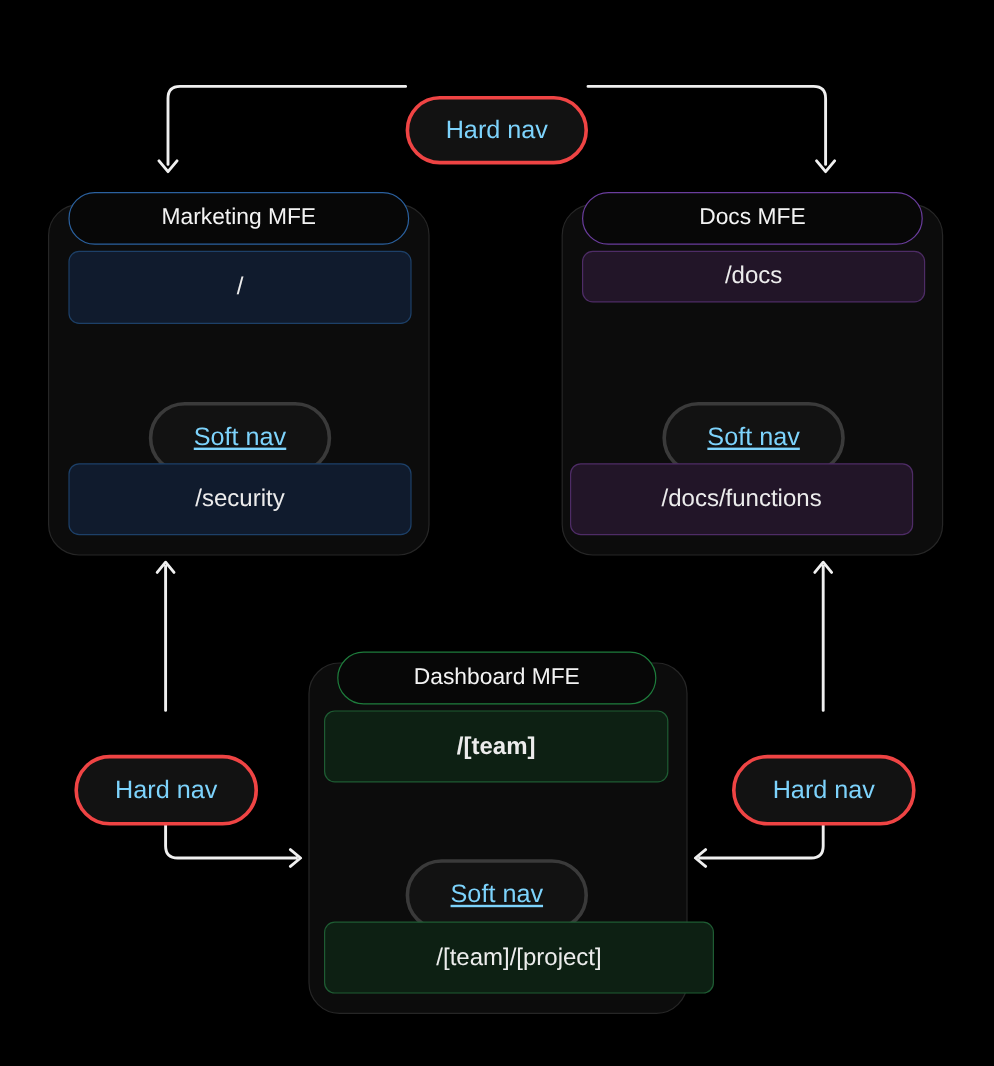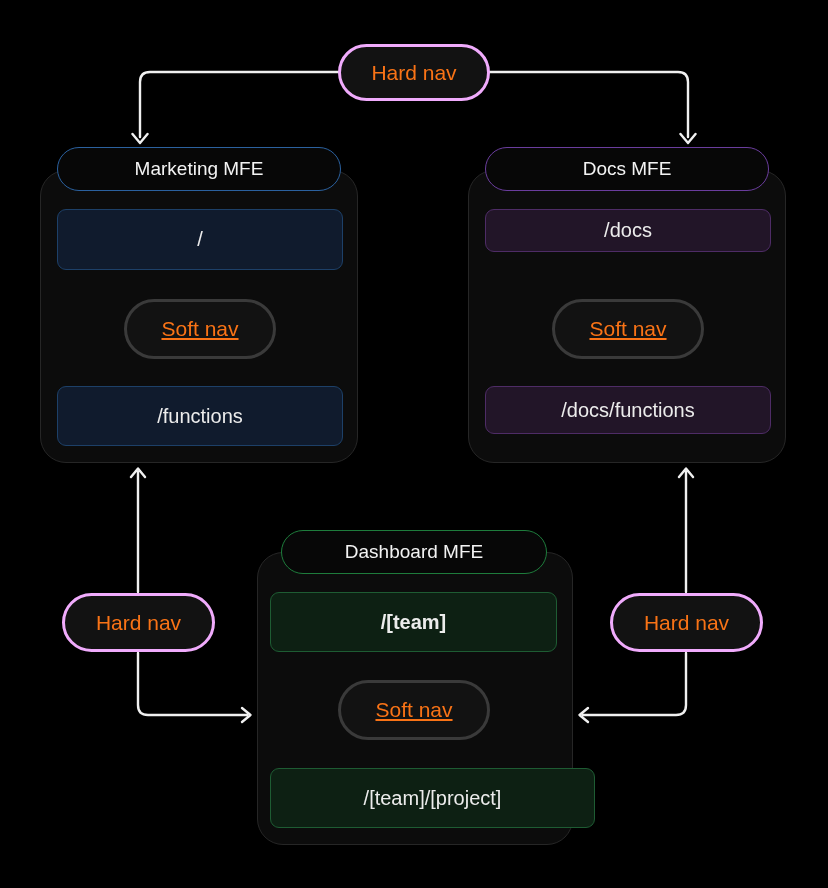--- a/index.html
+++ b/index.html
@@ -2,30 +2,30 @@
 <html><head>
 <meta charset="utf-8">
 <style>
   html,body{margin:0;padding:0;background:#000;}
   body{font-family:"Liberation Sans","DejaVu Sans",sans-serif;}
   .canvas{position:relative;width:828px;height:888px;background:#000;overflow:hidden;}
   svg.connectors{position:absolute;left:0;top:0;z-index:1;}
   svg.connectors path{fill:none;stroke:var(--line,#f0f0f0);stroke-width:2.4;stroke-linecap:round;stroke-linejoin:round;}
 
   .nav-pill{position:absolute;z-index:3;display:flex;align-items:center;justify-content:center;
-    background:#121212;border:3px solid #f0abfc;border-radius:34px;
-    color:#f97316;font-size:21px;box-sizing:border-box;}
+    background:#121212;border:3px solid #ef4444;border-radius:34px;
+    color:#7dd3fc;font-size:21px;box-sizing:border-box;margin-top:36px;}
   .nav-pill.soft{border-color:#3a3a3a;text-decoration:underline;}
 
   .mfe-container{position:absolute;z-index:2;background:#0c0c0c;border:1px solid #262626;
     border-radius:26px;box-sizing:border-box;}
 
   .mfe-title{position:absolute;z-index:4;display:flex;align-items:center;justify-content:center;
     background:#070707;border:1.5px solid var(--accent,#888);border-radius:24px;
-    color:#f3f3f3;font-size:19px;box-sizing:border-box;}
+    color:#f3f3f3;font-size:19px;box-sizing:border-box;margin-top:13px;}
 
   .route-box{position:absolute;z-index:3;display:flex;align-items:center;justify-content:center;
     background:var(--rf,#111);border:1px solid var(--rb,#333);border-radius:9px;
     color:#ececec;font-size:20px;box-sizing:border-box;}
 </style>
 </head>
 <body>
 
 <div class="canvas" style="--line: #f0f0f0;">
 
@@ -50,27 +50,27 @@
   </svg>
 
   <div class="nav-pill" style="left:338px;top:44px;width:152px;height:57px;">Hard nav</div>
   <div class="nav-pill" style="left:62px;top:593px;width:153px;height:59px;">Hard nav</div>
   <div class="nav-pill" style="left:610px;top:593px;width:153px;height:59px;">Hard nav</div>
 
   <div class="mfe-container" style="left:40px;top:170px;width:318px;height:293px;"></div>
   <div class="mfe-title" style="left: 57px; top: 147px; width: 284px; height: 44px; --accent: #2b619f;">Marketing MFE</div>
   <div class="route-box" style="left: 57px; top: 209px; width: 286px; height: 61px; --rf: #101b2d; --rb: #1d4068;">/</div>
   <div class="nav-pill soft" style="left:124px;top:299px;width:152px;height:60px;">Soft nav</div>
-  <div class="route-box" style="left: 57px; top: 386px; width: 286px; height: 60px; --rf: #101b2d; --rb: #1d4068;">/functions</div>
+  <div class="route-box" style="left: 57px; top: 386px; width: 286px; height: 60px; --rf: #101b2d; --rb: #1d4068;">/security</div>
 
   <div class="mfe-container" style="left:468px;top:170px;width:318px;height:293px;"></div>
   <div class="mfe-title" style="left: 485px; top: 147px; width: 284px; height: 44px; --accent: #6a3d9d;">Docs MFE</div>
   <div class="route-box" style="left: 485px; top: 209px; width: 286px; height: 43px; --rf: #221528; --rb: #4e2c66;">/docs</div>
   <div class="nav-pill soft" style="left:552px;top:299px;width:152px;height:60px;">Soft nav</div>
-  <div class="route-box" style="left: 485px; top: 386px; width: 286px; height: 48px; text-align: right; --rf: #221528; --rb: #4e2c66;">/docs/functions</div>
+  <div class="route-box" style="left: 475px; top: 386px; width: 286px; height: 60px; text-align: right; --rf: #221528; --rb: #4e2c66;">/docs/functions</div>
 
   <div class="mfe-container" style="left:257px;top:552px;width:316px;height:293px;"></div>
   <div class="mfe-title" style="left: 281px; top: 530px; width: 266px; height: 44px; --accent: #1e7c3c;">Dashboard MFE</div>
   <div class="route-box" style="left: 270px; top: 592px; width: 287px; height: 60px; font-weight: bold; --rf: #0d2013; --rb: #1e5c33;">/[team]</div>
   <div class="nav-pill soft" style="left:338px;top:680px;width:152px;height:60px;">Soft nav</div>
   <div class="route-box" style="left: 270px; top: 768px; width: 325px; height: 60px; --rf: #0d2013; --rb: #1e5c33;">/[team]/[project]</div>
 
 </div>
 
 </body></html>

